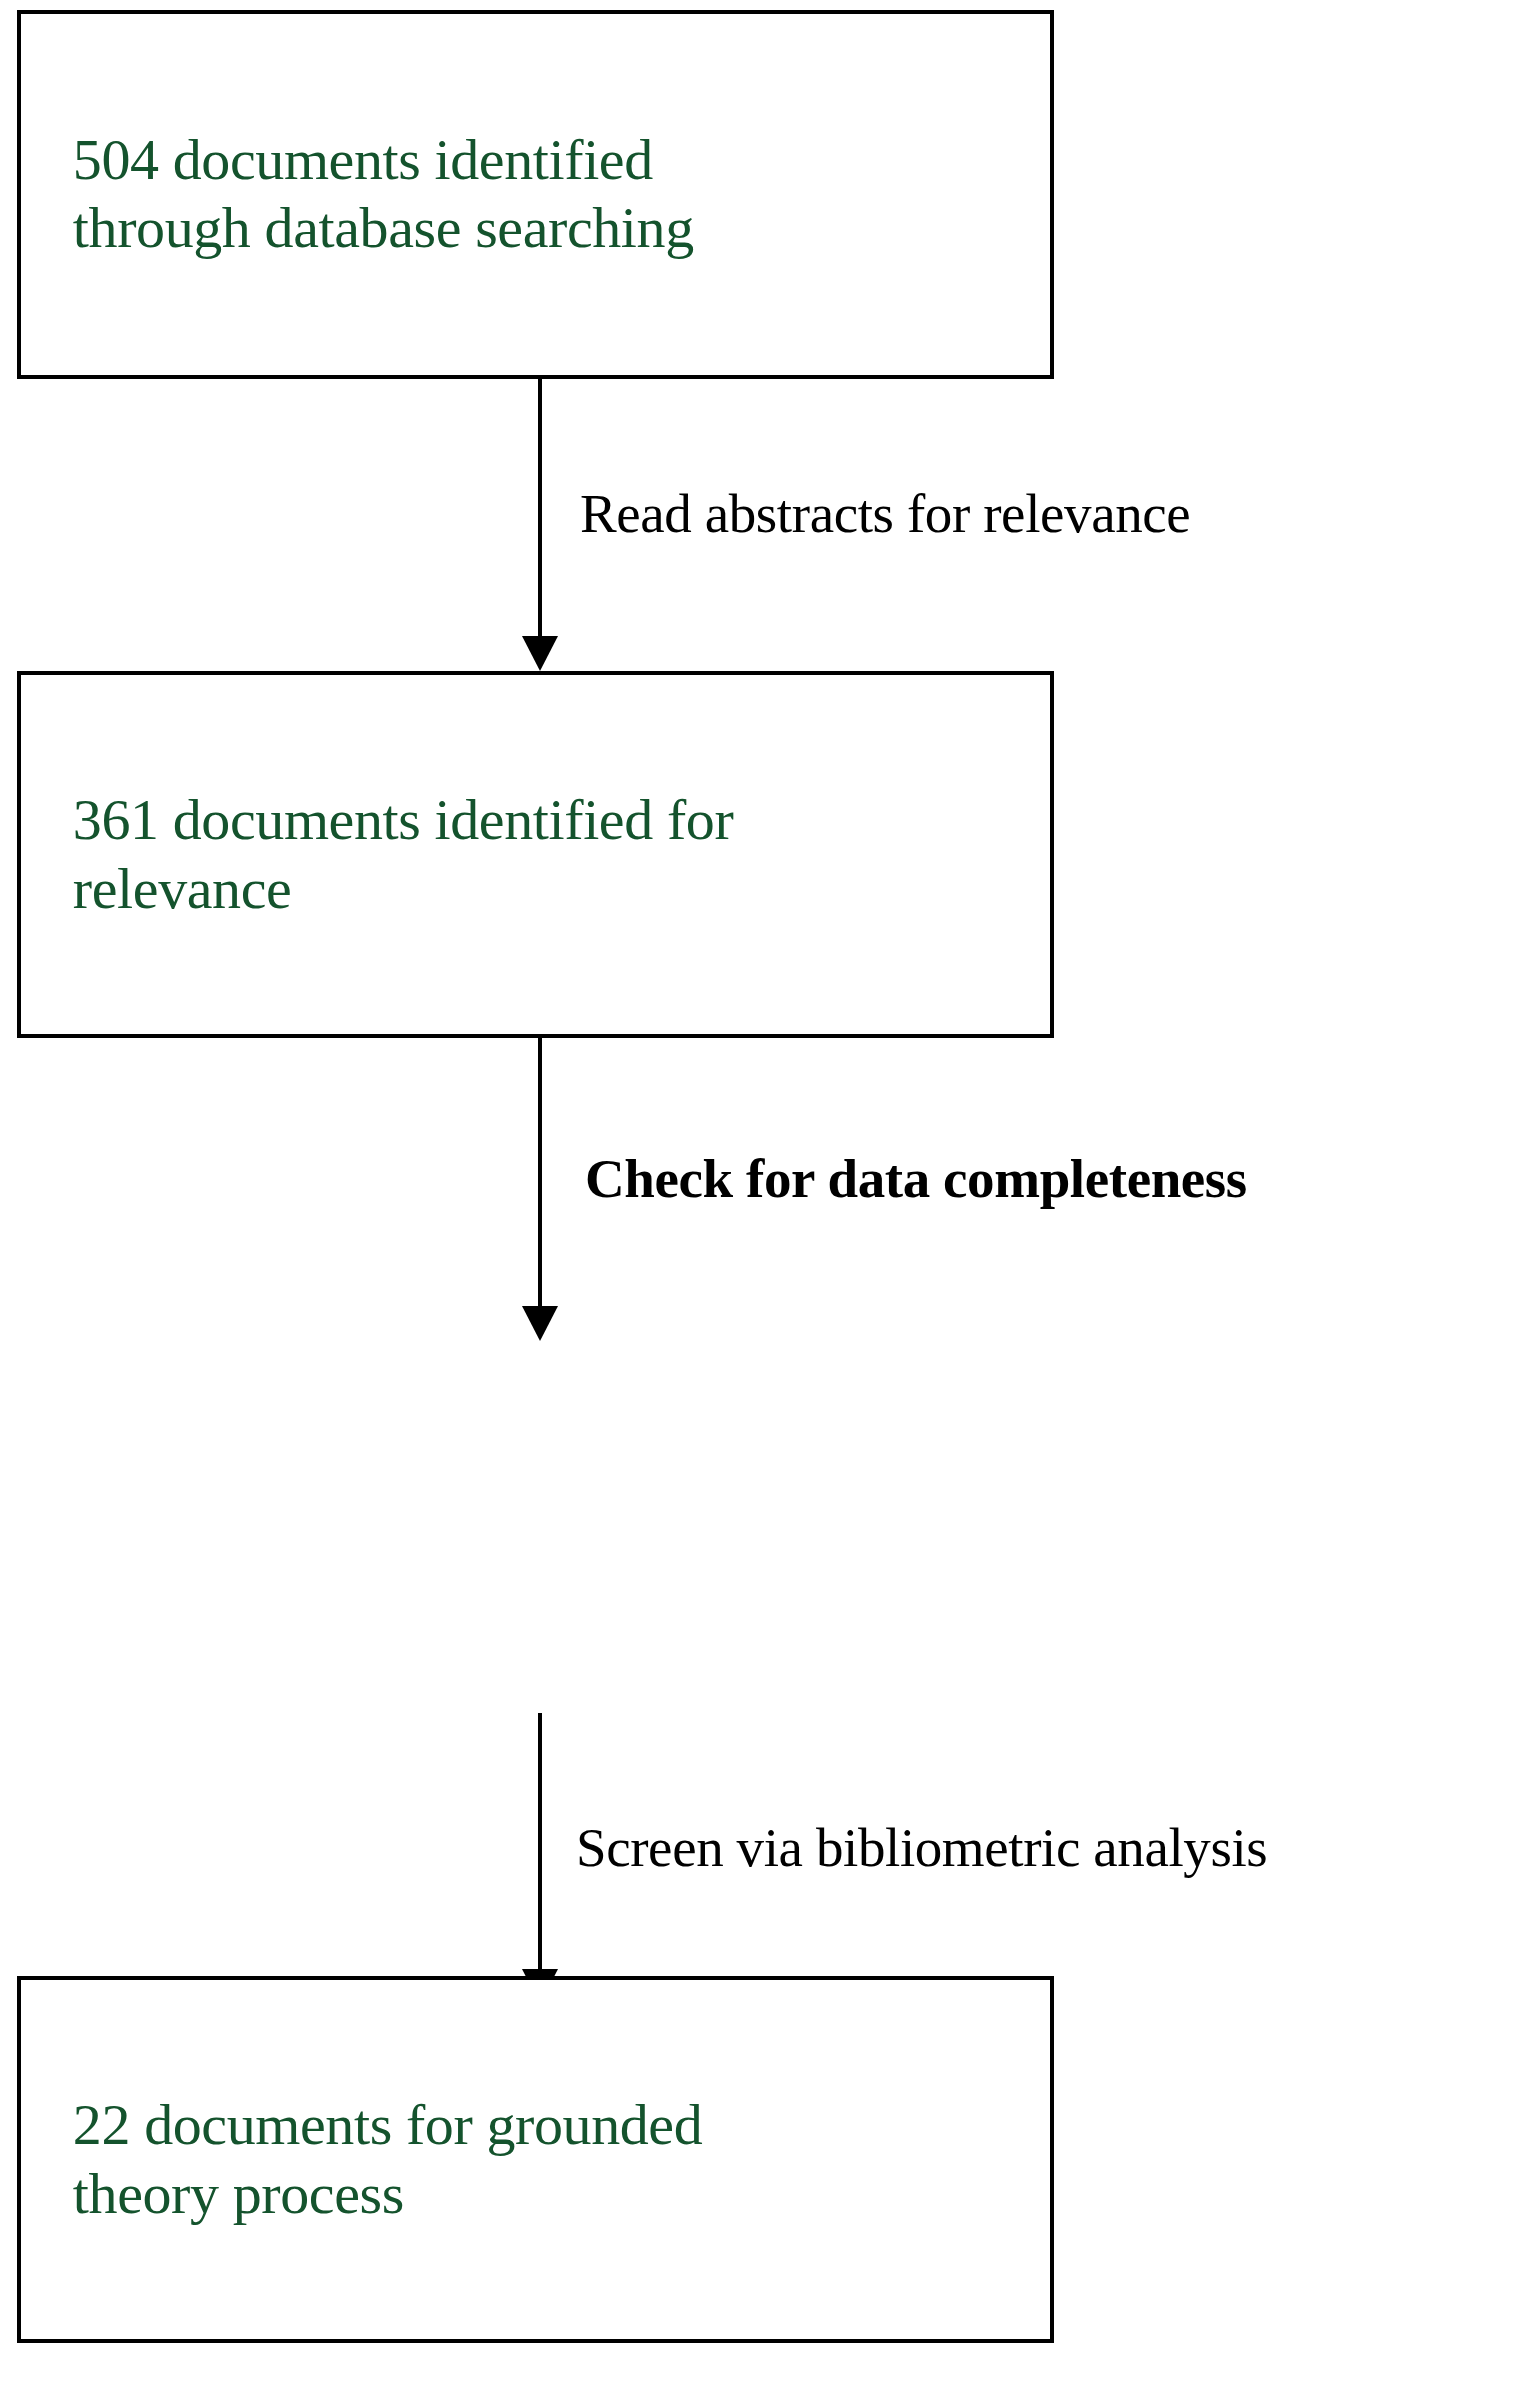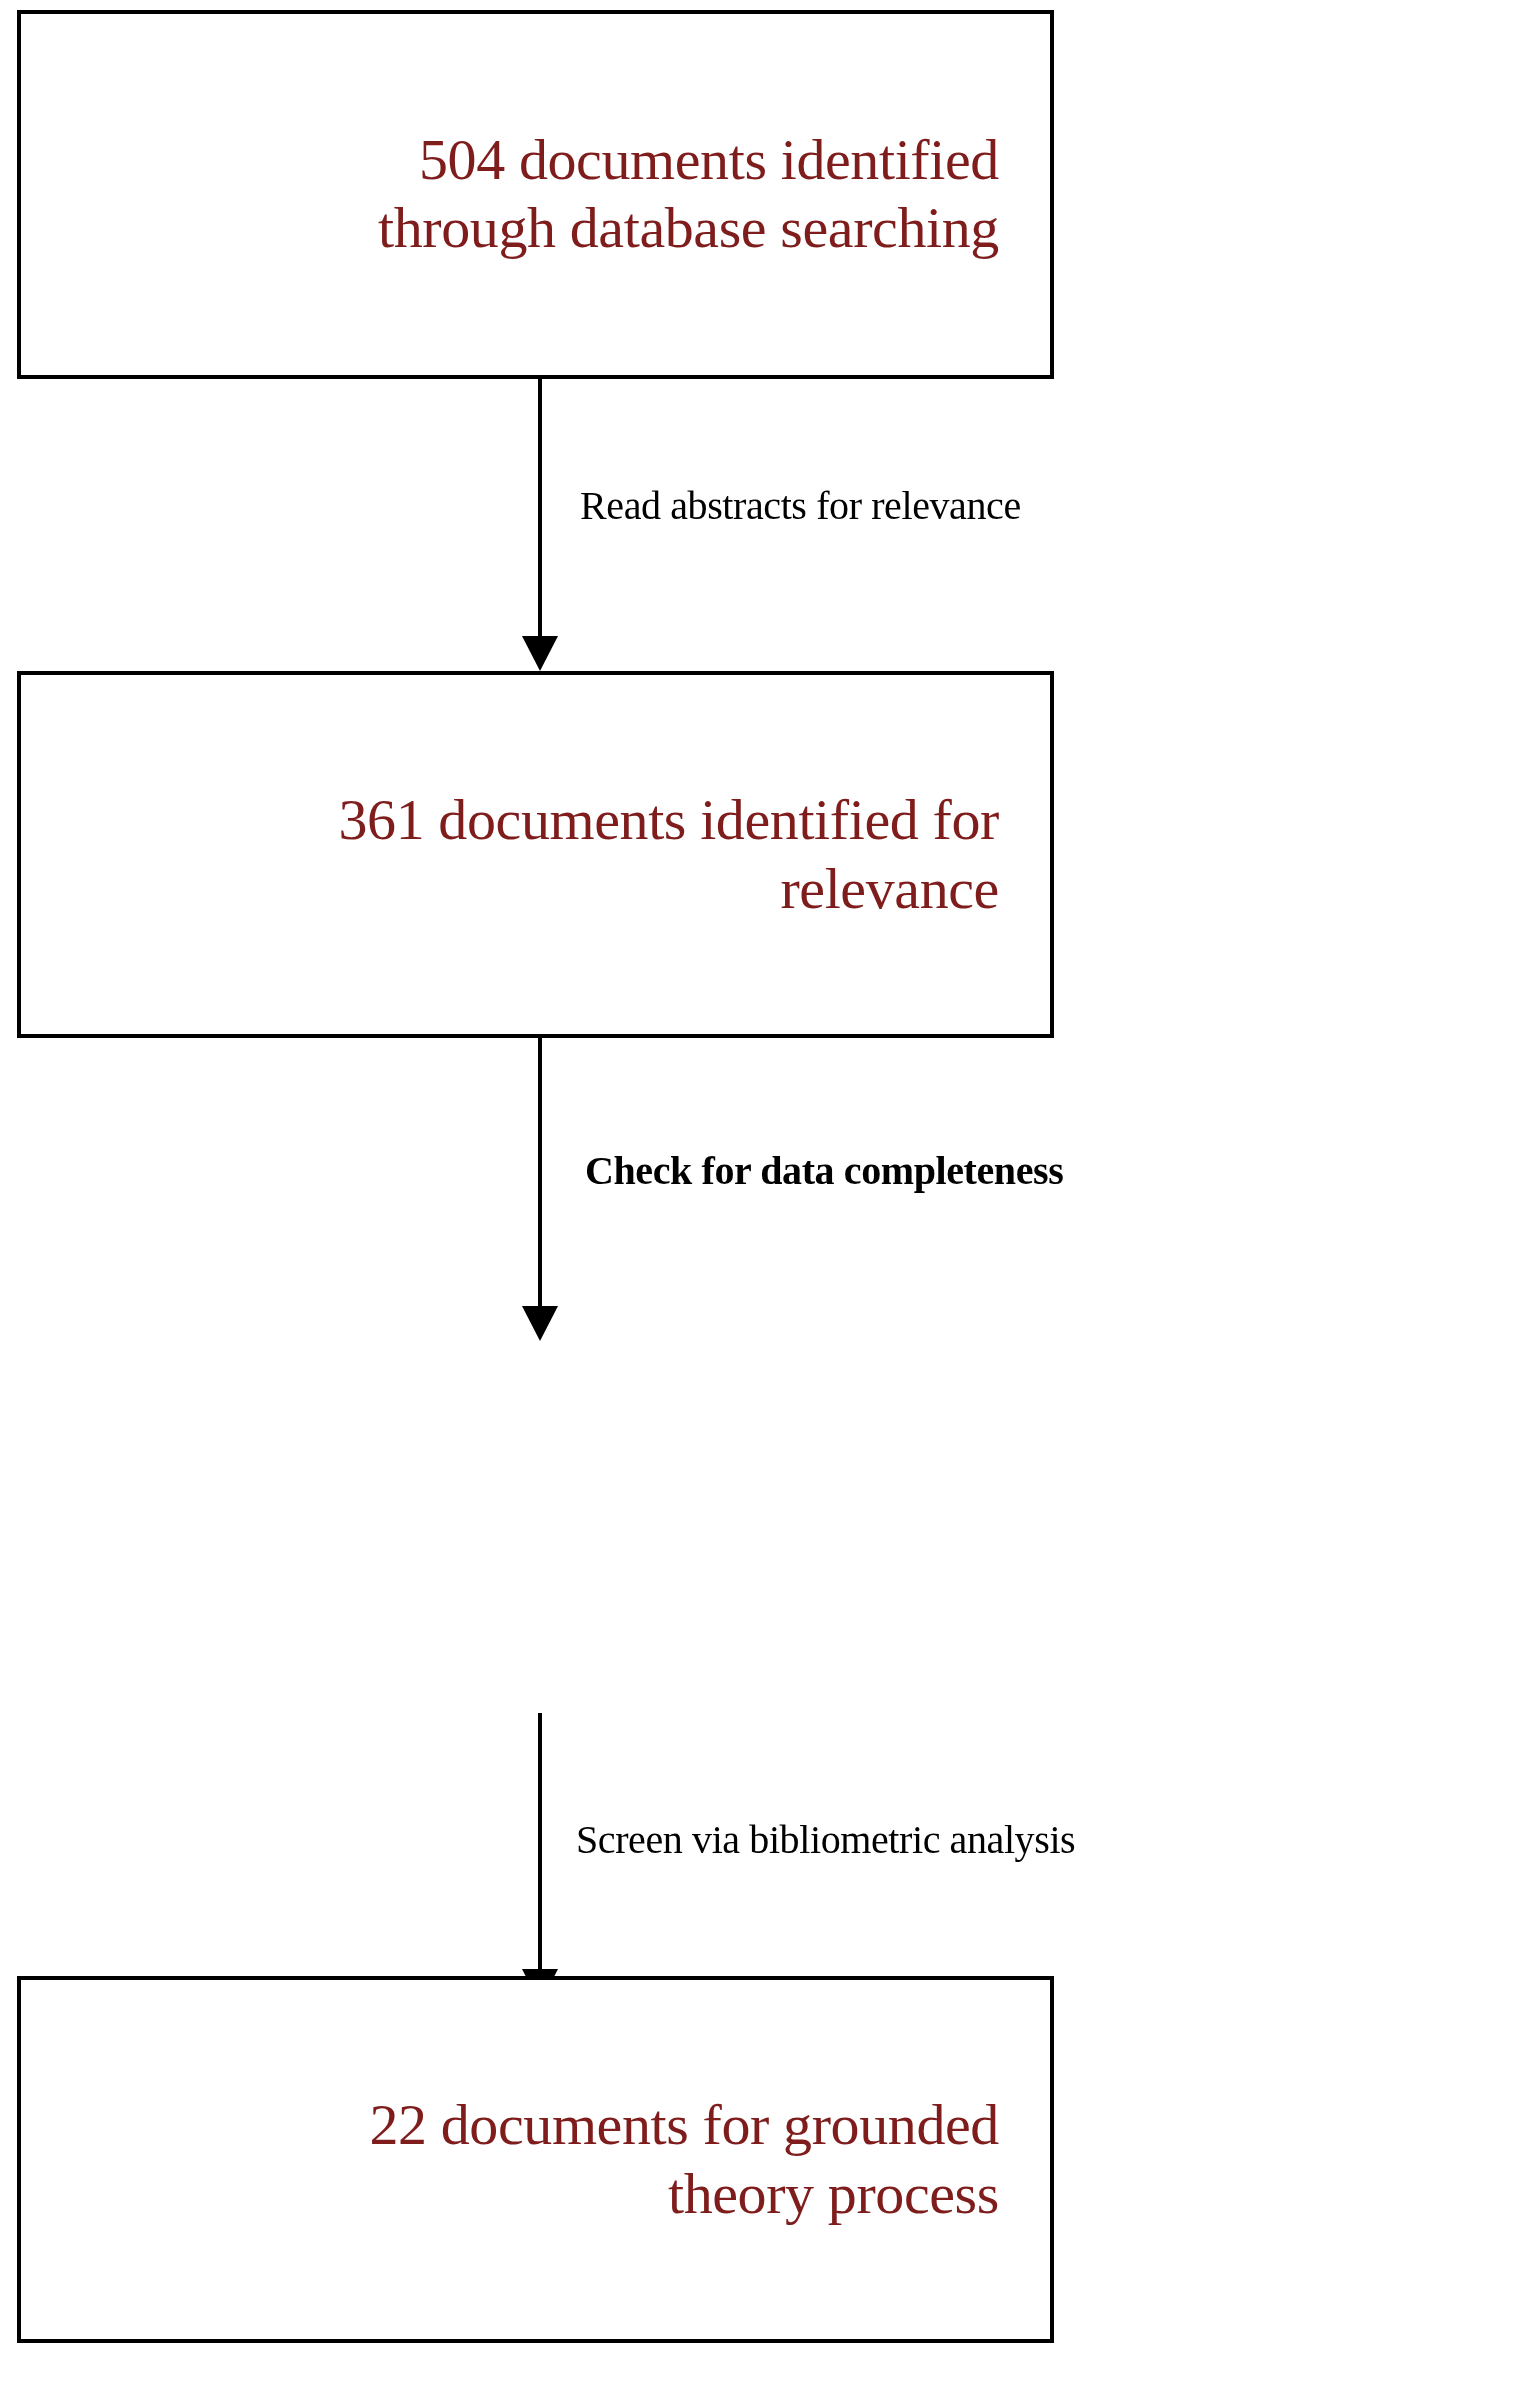--- a/index.html
+++ b/index.html
@@ -26,26 +26,26 @@
     box-sizing: border-box;
     border: 4.7px solid #000000;
     background: #ffffff;
     display: flex;
     align-items: center;
     justify-content: center;
   }
   .flow-box-text {
     display: block;
     width: 90%;
-    text-align: right;
+    text-align: left;
     font-size: 58px;
     line-height: 1.18;
     letter-spacing: -0.4px;
     white-space: pre-line;
-    color: #7f1d1d;
+    color: #14532d;
   }
 
   #box-1 { top: 9.5px;   height: 369px; }
   #box-2 { top: 671px;  height: 367px; }
   #box-3 { top: 1341px; height: 372px; }
   #box-4 { top: 1976px; height: 367px; }
 
   
   .connector {
     position: absolute;
@@ -63,21 +63,21 @@
     position: absolute;
     left: 522px;
     width: 0;
     height: 0;
     border-left: 18px solid transparent;
     border-right: 18px solid transparent;
     border-top: 35px solid #000000;
   }
   .connector-label {
     position: absolute;
-    font-size: 40px;
+    font-size: 55px;
     line-height: 1;
     letter-spacing: -0.4px;
     white-space: nowrap;
     color: #000000;
   }
 
   #connector-1 { top: 378px; height: 293px; }
   #connector-1 .connector-line      { height: 261px; }
   #connector-1 .connector-arrowhead { top: 258px; }
   #connector-1 .connector-label     { left: 580px; top: 108px; }

